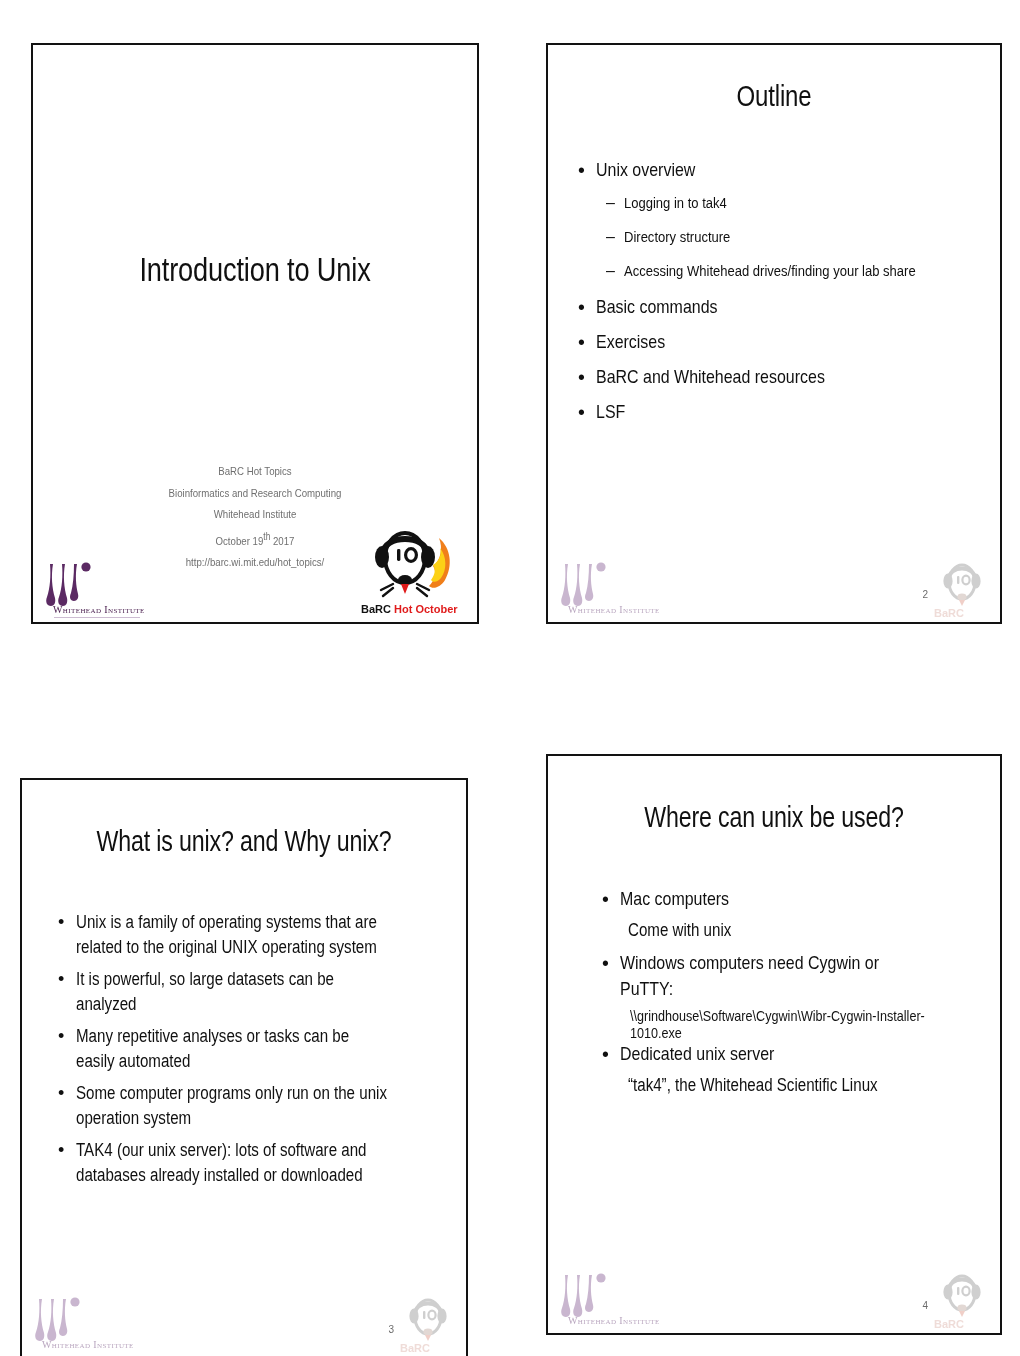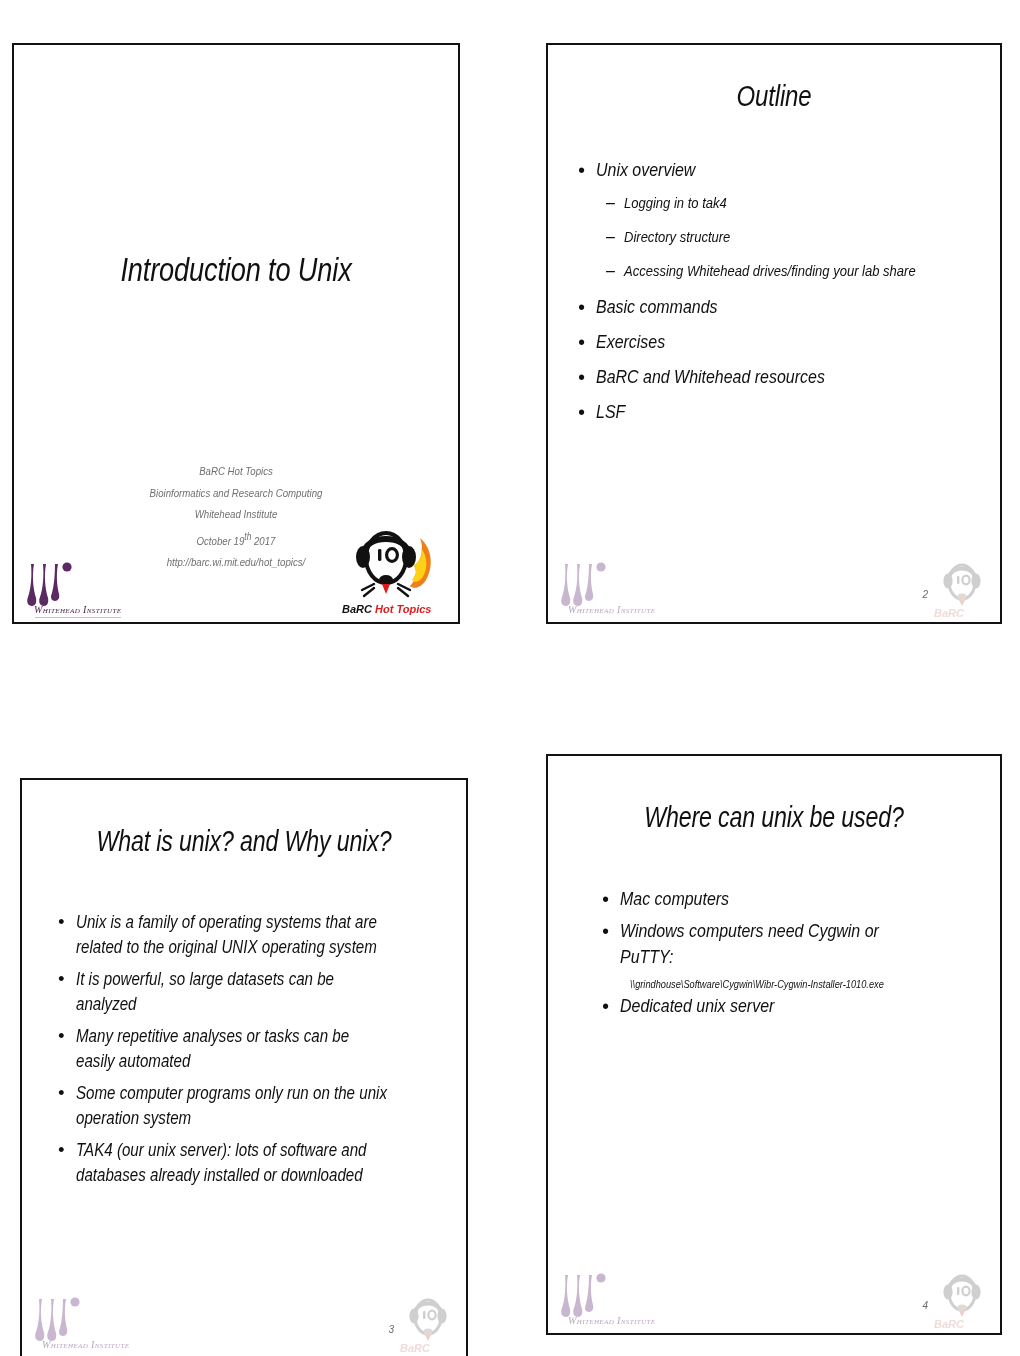--- a/index.html
+++ b/index.html
@@ -22,23 +22,22 @@
     width: 1020px;
     height: 1356px;
   }
 
   .slide {
     position: absolute;
     background: #ffffff;
     border: 2.5px solid #121212;
     box-sizing: border-box;
     overflow: hidden;
-    font-style: italic;
-  }
-  .slide-1 { left: 12px;  top: 43px;  width: 448px; height: 581px; }
+  }
+  .slide-1 { left: 31px;  top: 43px;  width: 448px; height: 581px; }
   .slide-2 { left: 546px; top: 43px;  width: 456px; height: 581px; }
   .slide-3 { left: 20px;  top: 778px; width: 448px; height: 581px; }
   .slide-4 { left: 546px; top: 738px; width: 456px; height: 581px; margin-top: 16px; }
 
   .slide-title {
     position: absolute;
     left: 0;
     right: 0;
     text-align: center;
     font-family: "Liberation Sans", sans-serif;
@@ -147,21 +146,21 @@
     padding-left: 42px;
     margin-bottom: 7px;
   }
   .s3-bullets .b1 > .mk { left: 24px; font-size: 18px; line-height: 25px; }
 
   
   .s4-title { top: 45px; font-size: 29px; }
   .s4-bullets { top: 130px; left: 26px; right: 12px; }
   .s4-bullets .b1 { font-size: 19px; line-height: 26px; margin-bottom: 6px; }
   .s4-bullets .b-plain { font-size: 18px; line-height: 25px; margin-bottom: 7px; }
-  .s4-bullets .b-small { font-size: 11px; line-height: 16.5px; color: #121212; }
+  .s4-bullets .b-small { font-size: 15px; line-height: 16.5px; color: #121212; }
 
   
   .footer-wi {
     position: absolute;
     left: 6px;
     bottom: 4px;
     width: 116px;
     height: 60px;
   }
   .footer-barc {
@@ -266,21 +265,21 @@
 
           <rect x="36" y="25" width="3.4" height="12" rx="1.4" fill="#111"></rect>
           <ellipse cx="50" cy="31" rx="5.4" ry="6.4" fill="none" stroke="#111" stroke-width="3.2"></ellipse>
 
           <ellipse cx="44" cy="56" rx="7" ry="5" fill="#111"></ellipse>
           <path d="M40 60 L48 60 L44 70 Z" fill="#e01b1b"></path>
 
           <path d="M32 60 L20 66 M32 64 L22 72 M56 60 L68 66 M56 64 L66 72" stroke="#111" stroke-width="2.4" fill="none" stroke-linecap="round"></path>
         </svg>
         <div class="barc-word">
-          <span class="b">BaRC </span><span class="r">Hot Topics</span>
+          <span class="b">BaRC </span><span class="r">Hot October</span>
         </div>
       </div>
     </div>
   </div>
 
   <div class="slide slide-2">
 
     <div class="slide-title s2-title">Outline</div>
 
     <div class="bullets s2-bullets">
@@ -417,30 +416,36 @@
 
   <div class="slide slide-4">
 
     <div class="slide-title s4-title">Where can unix be used?</div>
 
     <div class="bullets s4-bullets">
       <div class="b1">
         <span class="mk">•</span>
         <span class="txt">Mac computers</span>
       </div>
+      <div class="b-plain">
+        <span class="txt">Come with unix</span>
+      </div>
       <div class="b1">
         <span class="mk">•</span>
         <span class="txt">Windows computers need Cygwin or PuTTY:</span>
       </div>
       <div class="b-small">
         <span class="txt nowrap">\\grindhouse\Software\Cygwin\Wibr-Cygwin-Installer-1010.exe</span>
       </div>
       <div class="b1">
         <span class="mk">•</span>
         <span class="txt">Dedicated unix server</span>
+      </div>
+      <div class="b-plain">
+        <span class="txt">“tak4”, the Whitehead Scientific Linux</span>
       </div>
     </div>
 
     <div class="footer-wi">
       <div class="wi-mark">
         <svg viewBox="0 0 120 62" width="120" height="62" aria-hidden="true">
           <g fill="#c9b6cf">
             <path d="M14 6 C12 18, 13 30, 16 40 C17 45, 15 48, 12 48 C8 48, 6 44, 8 39 C11 30, 12 18, 11 6 Z"></path>
             <path d="M26 6 C24 18, 25 30, 28 40 C29 45, 27 48, 24 48 C20 48, 18 44, 20 39 C23 30, 24 18, 23 6 Z"></path>
             <path d="M38 6 C36 17, 37 28, 39 36 C40 40, 38 43, 35 43 C31 43, 30 39, 32 35 C34 27, 35 17, 35 6 Z"></path>

